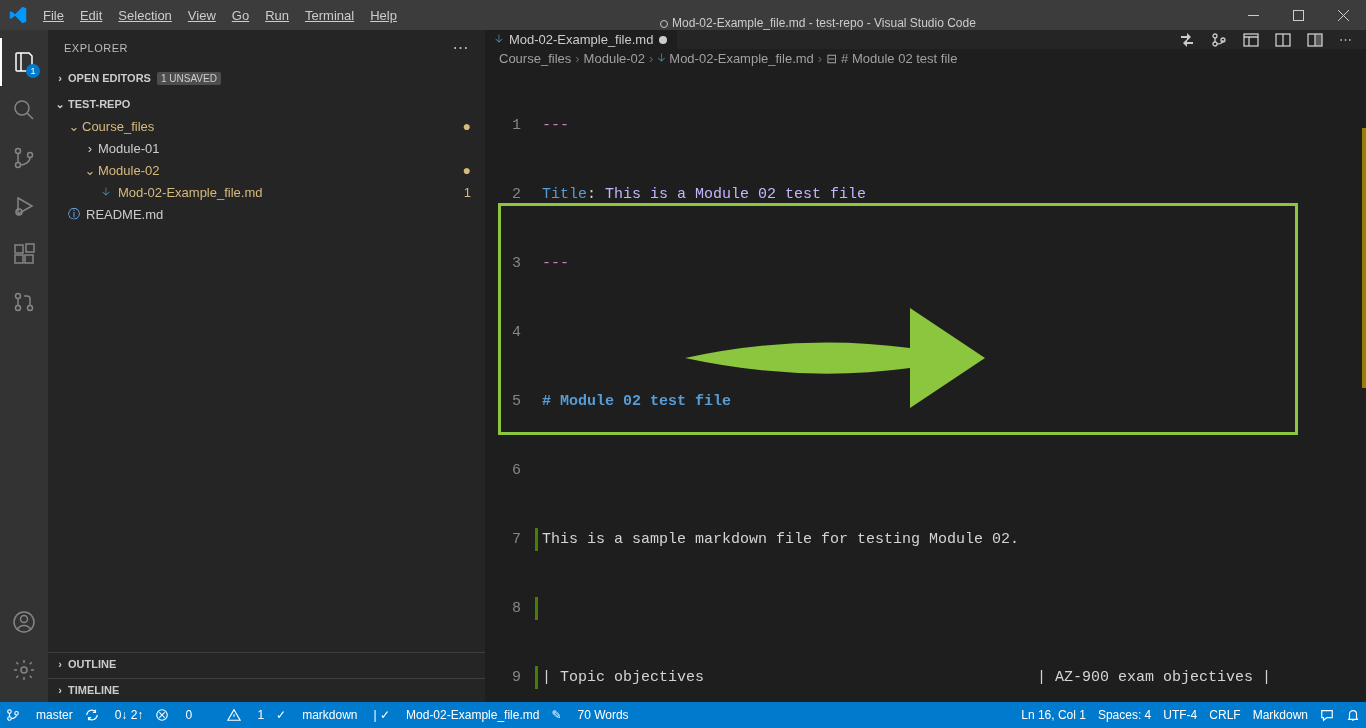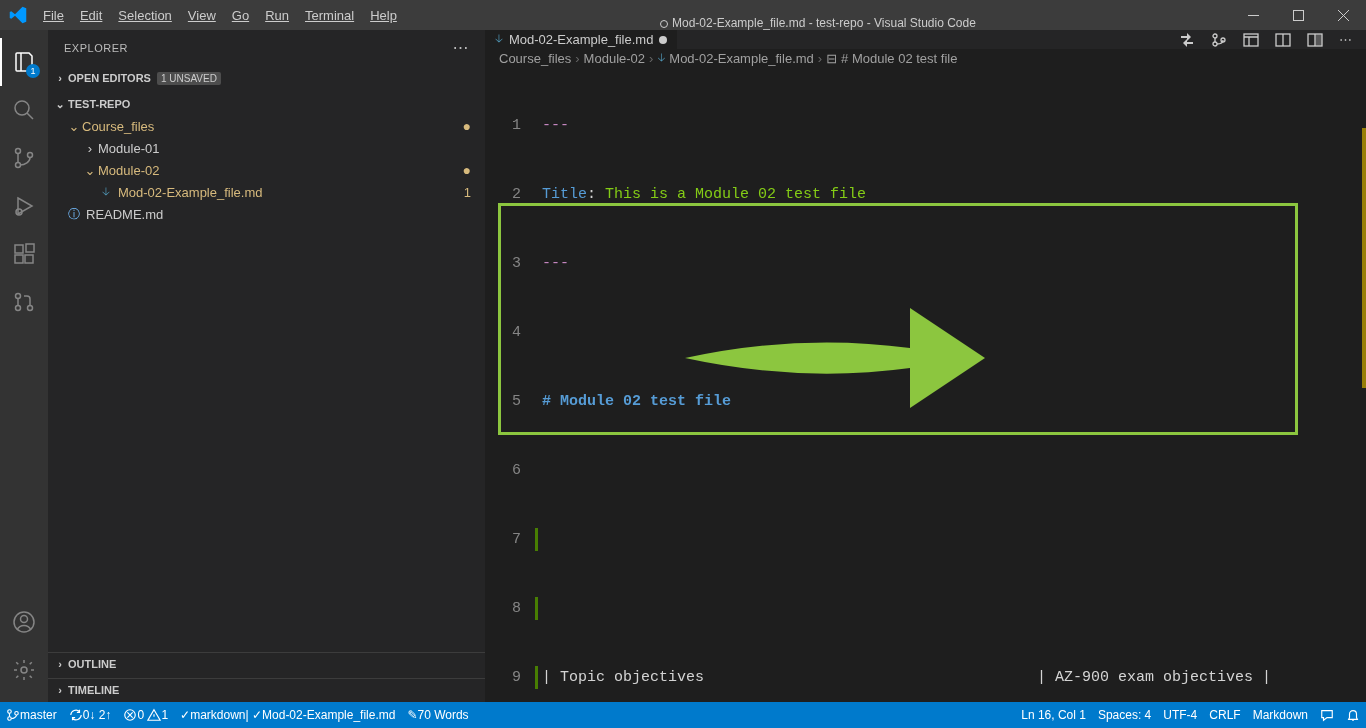--- a/index.html
+++ b/index.html
@@ -48,24 +48,24 @@
 .breadcrumb { height:22px; display:flex; align-items:center; padding-left:14px; color:#a0a0a0; font-size:13px; gap:4px;}
 .breadcrumb .sep { color:#666;}
 .code-area { flex:1; position:relative; font-family:"Consolas","Courier New",monospace; font-size:15px; line-height:23px; white-space:pre;}
 .code-line { display:flex; height:23px;}
 .gutter { width:50px; text-align:right; padding-right:14px; color:#858585; user-select:none;}
 .gutter-bar { width:3px; }
 .gutter-bar.green { background:#487e02;}
 .code-text { padding-left:4px; color:#d4d4d4;}
 .c-purple { color:#c586c0;}
 .c-blue { color:#569cd6;}
-.c-orange { color:#84cc16;}
+.c-orange { color:#c4b5fd;}
 .highlight-box { position:absolute; border:3px solid #8cc63f; pointer-events:none;}
 .statusbar { height:26px; background:#007acc; display:flex; align-items:center; color:#fff; font-size:12px;}
-.statusbar .sb-item { padding:0 6px; display:flex; align-items:center; gap:0; cursor:pointer;}
+.statusbar .sb-item { padding:0 6px; display:flex; align-items:center; gap:16px; cursor:pointer;}
 .statusbar .right { margin-left:auto; display:flex;}
 svg { display:block;}
 .arrow { position:absolute; left:195px; top:258px; pointer-events:none; }
 .minimap-edge { position:absolute; right:0; top:60px; width:4px; height:260px; background:#cca700; opacity:.7;}
 </style>
 </head>
 <body>
 
 <div class="titlebar">
   <div class="logo">
@@ -278,21 +278,21 @@
         <span># Module 02 test file</span>
     </div>
 
     <div class="code-area">
       <div class="code-line"><div class="gutter">1</div><div class="gutter-bar"></div><div class="code-text c-purple">---</div></div>
       <div class="code-line"><div class="gutter">2</div><div class="gutter-bar"></div><div class="code-text"><span class="c-blue">Title</span><span>: </span><span class="c-orange">This is a Module 02 test file</span></div></div>
       <div class="code-line"><div class="gutter">3</div><div class="gutter-bar"></div><div class="code-text c-purple">---</div></div>
       <div class="code-line"><div class="gutter">4</div><div class="gutter-bar"></div><div class="code-text"></div></div>
       <div class="code-line"><div class="gutter">5</div><div class="gutter-bar"></div><div class="code-text"><span class="c-blue" style="font-weight:bold"># Module 02 test file</span></div></div>
       <div class="code-line"><div class="gutter">6</div><div class="gutter-bar"></div><div class="code-text"></div></div>
-      <div class="code-line"><div class="gutter">7</div><div class="gutter-bar green"></div></div>
+      <div class="code-line"><div class="gutter">7</div><div class="gutter-bar green"></div><div class="code-text">This is a sample markdown file for testing Module 02.</div></div>
       <div class="code-line"><div class="gutter">8</div><div class="gutter-bar green"></div><div class="code-text"></div></div>
       <div class="code-line"><div class="gutter">9</div><div class="gutter-bar green"></div><div class="code-text">| Topic objectives                                     | AZ-900 exam objectives |</div></div>
       
       
       
       
       
       
       
 

